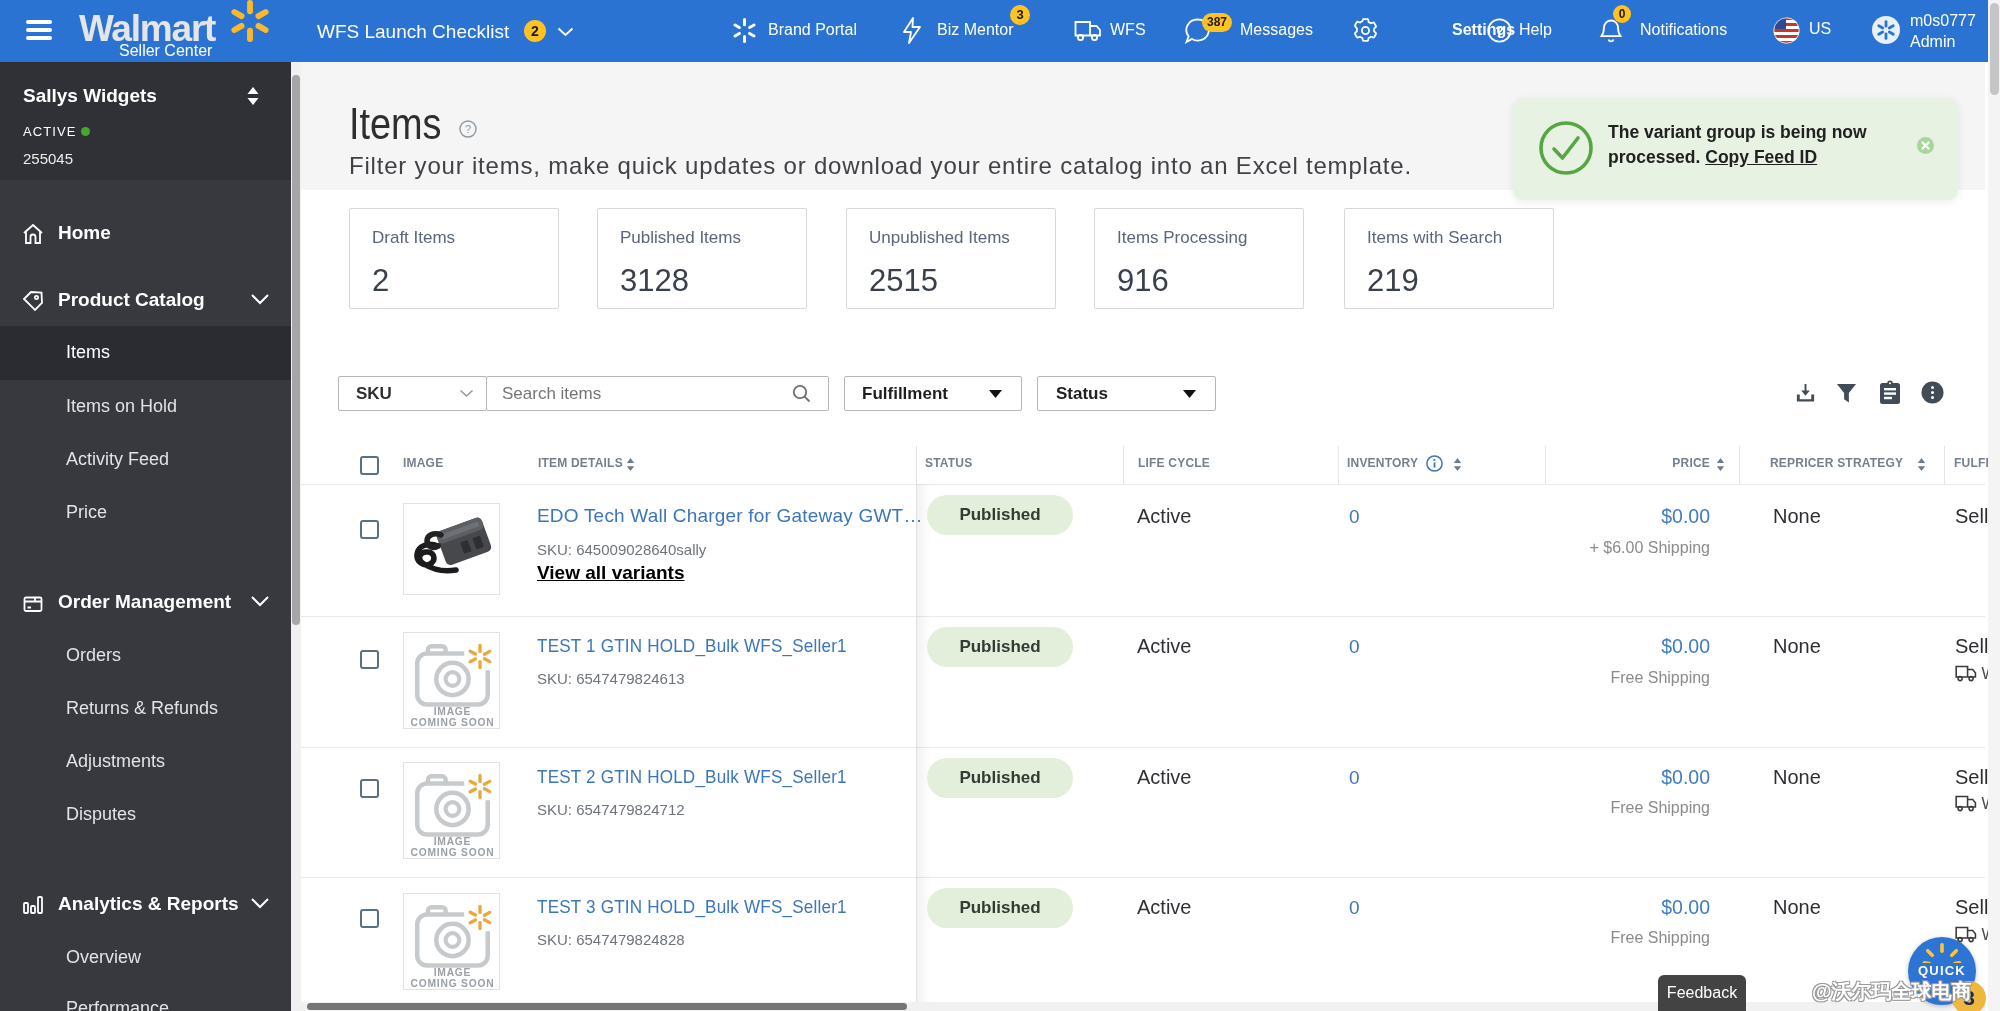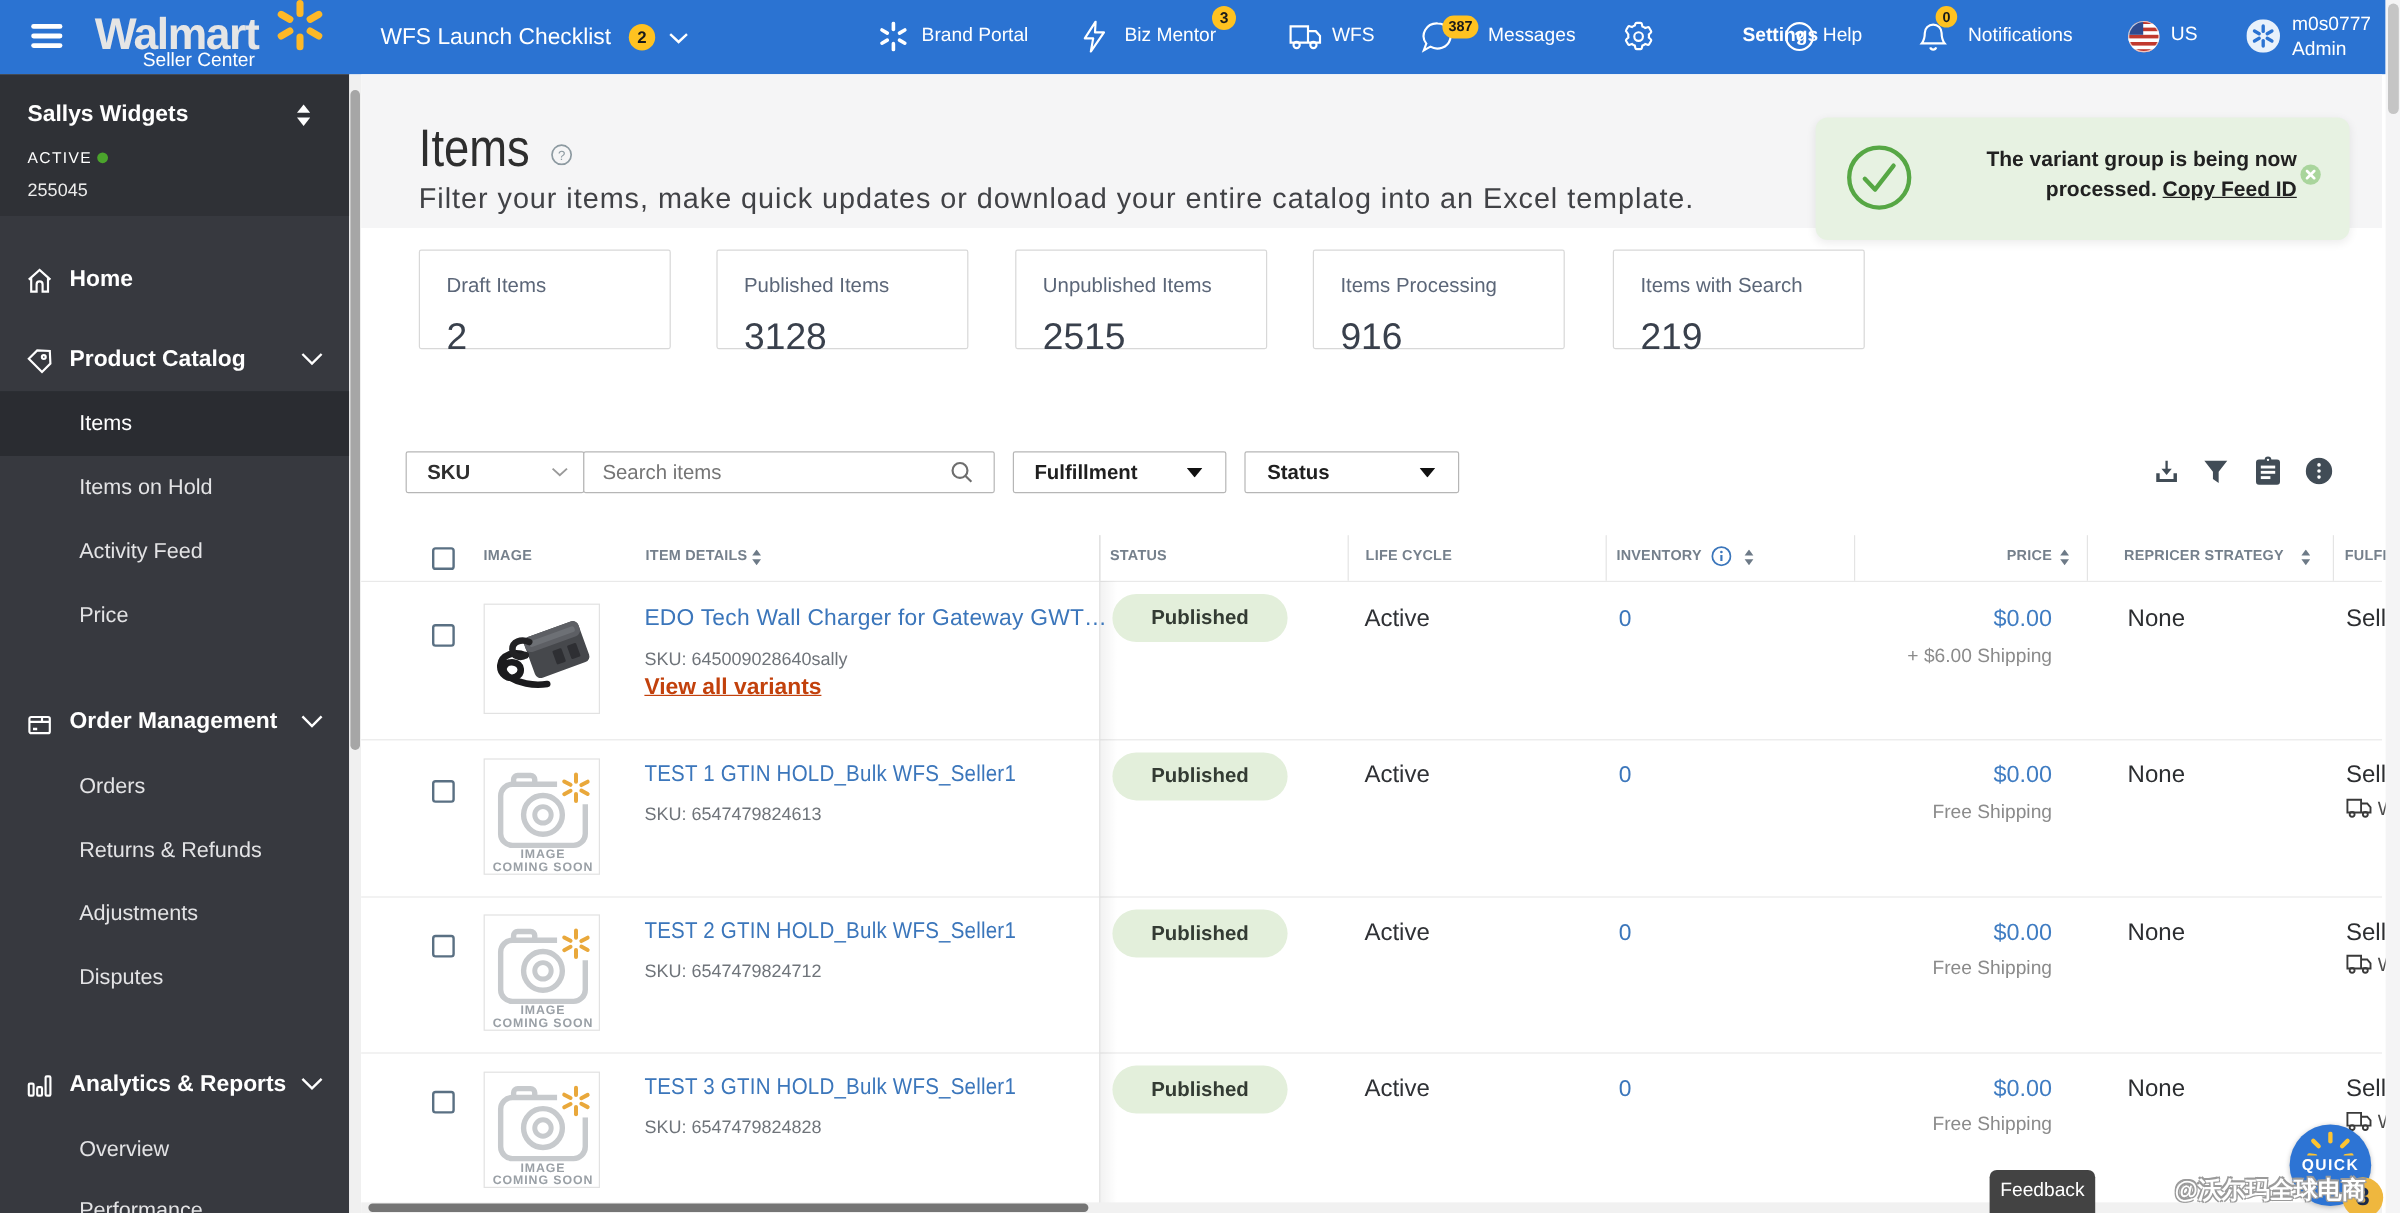--- a/index.html
+++ b/index.html
@@ -23,21 +23,21 @@
 #sbscroll { position:absolute; left:291px; top:62px; width:10px; height:949px; background:#f0f0f0; }
 #sbthumb { position:absolute; left:1px; top:13px; width:8px; height:550px; background:#a6a6a6; border-radius:4px; }
 
 #main { position:absolute; left:301px; top:62px; width:1699px; height:949px; background:#fff; }
 #hdrband { position:absolute; left:0; top:0; width:1684px; height:128px; background:#f5f5f6; }
 #pgtitle { position:absolute; left:48px; top:37px; font-size:44px; color:#2e2e2e; transform:scaleX(0.86); transform-origin:left center; }
 #pgsub { position:absolute; left:48px; top:90px; font-size:24px; color:#414246; letter-spacing:0.8px; }
 
 #toast { position:absolute; left:1212px; top:36px; width:445px; height:102px; background:#e7f2e2; border-radius:10px; box-shadow:0 2px 8px rgba(0,0,0,0.08); }
 
-.card { position:absolute; top:146px; width:210px; height:83px; background:#fff; border:1px solid #d8d8d8; border-radius:2px; }
+.card { position:absolute; top:146px; width:210px; height:101px; background:#fff; border:1px solid #d8d8d8; border-radius:2px; }
 .card .clbl { position:absolute; left:22px; top:19px; font-size:17px; color:#5b6678; }
 .card .cnum { position:absolute; left:22px; top:54px; font-size:31px; font-weight:400; color:#39404c; }
 
 .fbox { position:absolute; top:314px; height:35px; background:#fff; border:1px solid #b6b6b6; border-radius:2px; }
 
 .th { position:absolute; font-size:12px; font-weight:700; color:#75808c; letter-spacing:0.2px; white-space:nowrap; }
 .vsep { position:absolute; top:384px; width:1px; height:38px; background:#e4e4e4; }
 .rowline { position:absolute; left:0; width:1684px; height:1px; background:#e9e9e9; }
 .cbx { position:absolute; left:59px; width:19px; height:19px; border:2px solid #5a7083; border-radius:3px; background:#fff; }
 .imgbox { position:absolute; left:102px; width:97px; border:1px solid #e2e2e2; background:#fff; }
@@ -238,21 +238,21 @@
 
 <div id="main">
   <div id="hdrband"></div>
   <div id="pgtitle">Items</div>
   <div id="pgsub">Filter your items, make quick updates or download your entire catalog into an Excel template.</div>
   <div id="toast">
     <svg class="abs" style="left:25px; top:22px;" width="56" height="56" viewBox="0 0 56 56" fill="none">
         <circle cx="28" cy="28" r="25" stroke="#56a744" stroke-width="3.6"></circle>
         <path d="M16 29 L24.5 38 L40 18" stroke="#56a744" stroke-width="3.6" stroke-linecap="round" stroke-linejoin="round"></path>
       </svg>
-    <div style="position:absolute; left:111px; top:22px; width:290px; text-align:right; font-size:17.5px; font-weight:700; color:#212121; line-height:25px;">The variant group is being now processed.&nbsp;<span style="text-decoration:underline;">Copy Feed ID</span></div>
+    <div style="position:absolute; left:95px; top:22px; width:290px; text-align:left; font-size:17.5px; font-weight:700; color:#212121; line-height:25px;">The variant group is being now processed.&nbsp;<span style="text-decoration:underline;">Copy Feed ID</span></div>
     <div style="position:absolute; left:404px; top:39px; width:17px; height:17px; border-radius:50%; background:#a9d59c;">
       <svg style="position:absolute; left:4px; top:4px;" width="9" height="9" viewBox="0 0 9 9" stroke="#fff" stroke-width="2.2" stroke-linecap="round">
           <path d="M1.5 1.5 L7.5 7.5 M7.5 1.5 L1.5 7.5"></path>
         </svg>
     </div>
   </div>
   <div class="card" style="left:48px">
       <div class="clbl">Draft Items</div>
       <div class="cnum">2</div>
     </div>
@@ -381,21 +381,21 @@
         <rect x="40" y="24" width="40" height="5" rx="2" fill="#6d7075"></rect>
         <rect x="56" y="38" width="8" height="12" rx="1" fill="#2e2f33"></rect>
         <rect x="69" y="38" width="8" height="12" rx="1" fill="#2e2f33"></rect>
       </g>
       <path d="M34 42 C24 38 14 42 13 50 C12 58 20 63 26 60 C32 57 31 49 24 48 C16 47 12 55 20 60 C28 65 40 68 52 66" fill="none" stroke="#1b1b1d" stroke-width="5.5" stroke-linecap="round"></path>
       <path d="M37 31 C30 28 23 31 23 37 C23 43 30 45 34 42" fill="none" stroke="#222224" stroke-width="5.5" stroke-linecap="round"></path>
     </svg>
   </div>
   <div class="ptitle" style="top:443px;">EDO Tech Wall Charger for Gateway GWT…</div>
   <div class="psku" style="top:479px;">SKU: 645009028640sally</div>
-  <div style="position:absolute; left:236px; top:500px; font-size:19px; font-weight:700; color:#c2410c; text-decoration:underline;">View all variants</div>
+  <div style="position:absolute; left:236px; top:500px; font-size:19px; font-weight:700; color:#000000; text-decoration:underline;">View all variants</div>
   <div class="badge" style="top:433px;">Published</div>
   <div class="active" style="top:443px;">Active</div>
   <div class="inv" style="top:444px;">0</div>
   <div class="price" style="top:443px;">$0.00</div>
   <div class="pship" style="top:477px;">+ $6.00 Shipping</div>
   <div class="none" style="top:443px;">None</div>
   <div class="selr" style="top:443px;">Seller</div>
 
   <svg width="0" height="0" style="position:absolute;">
       <defs>

